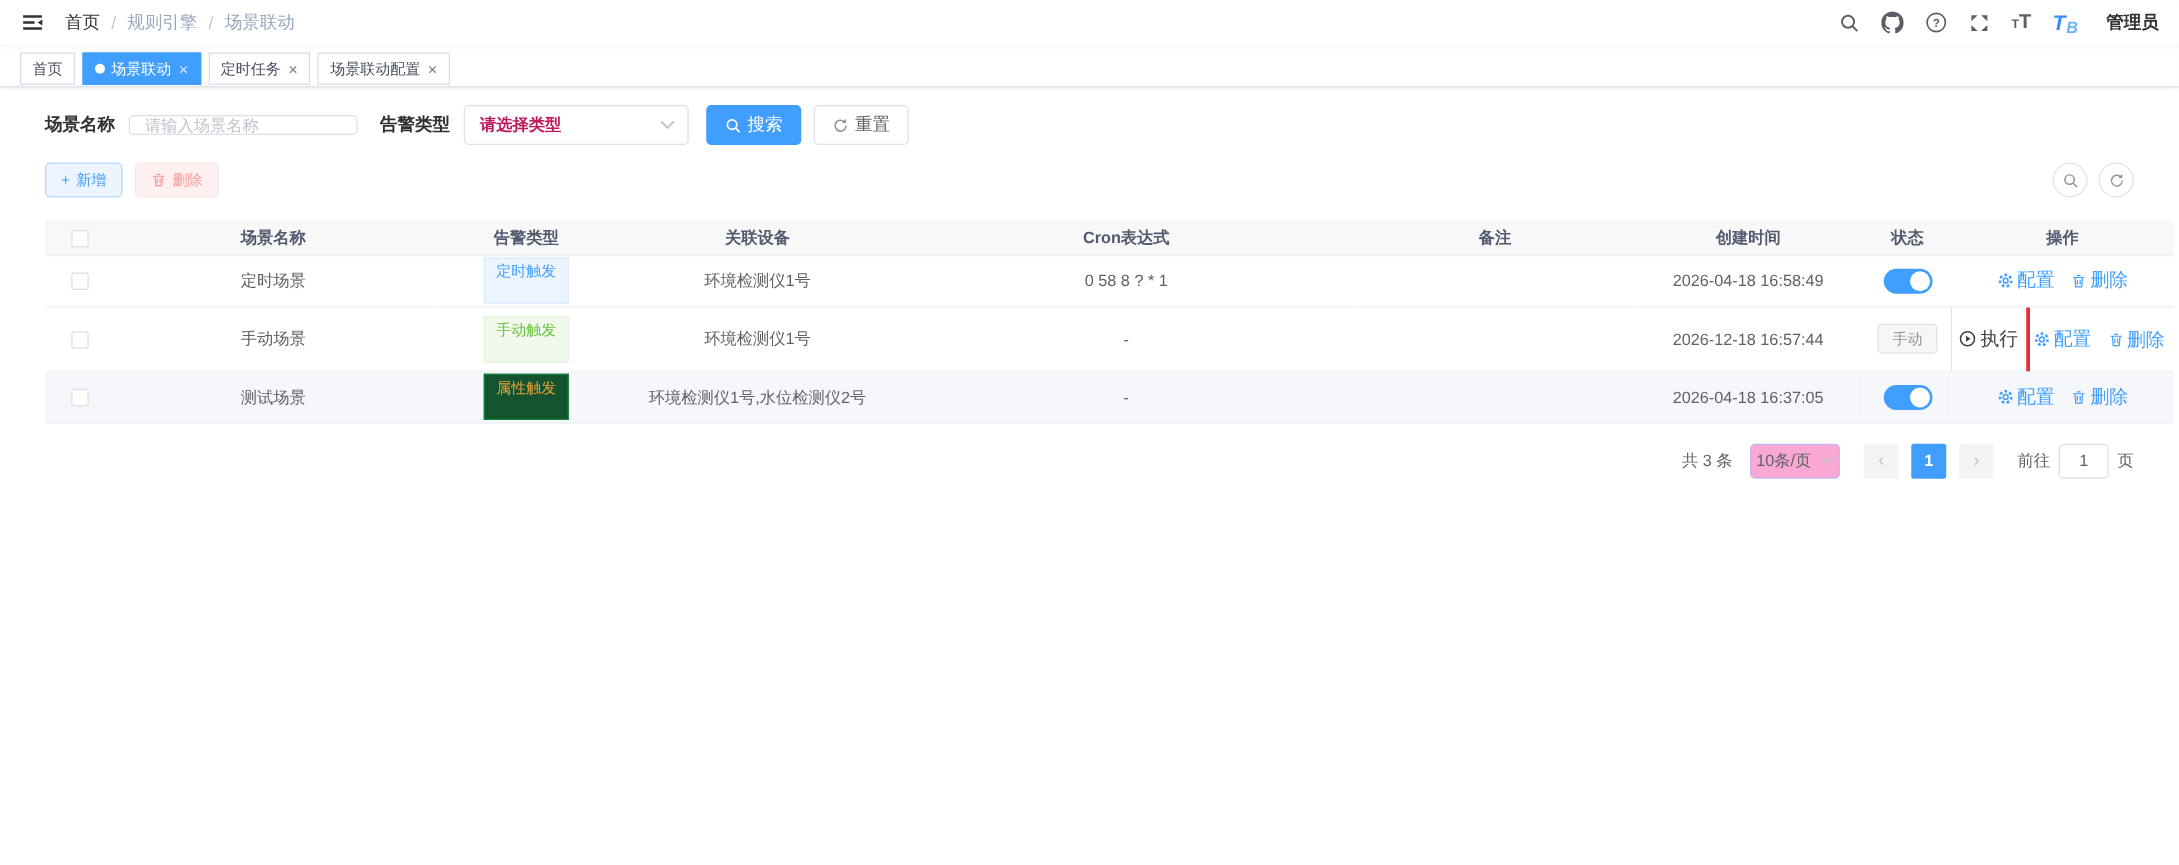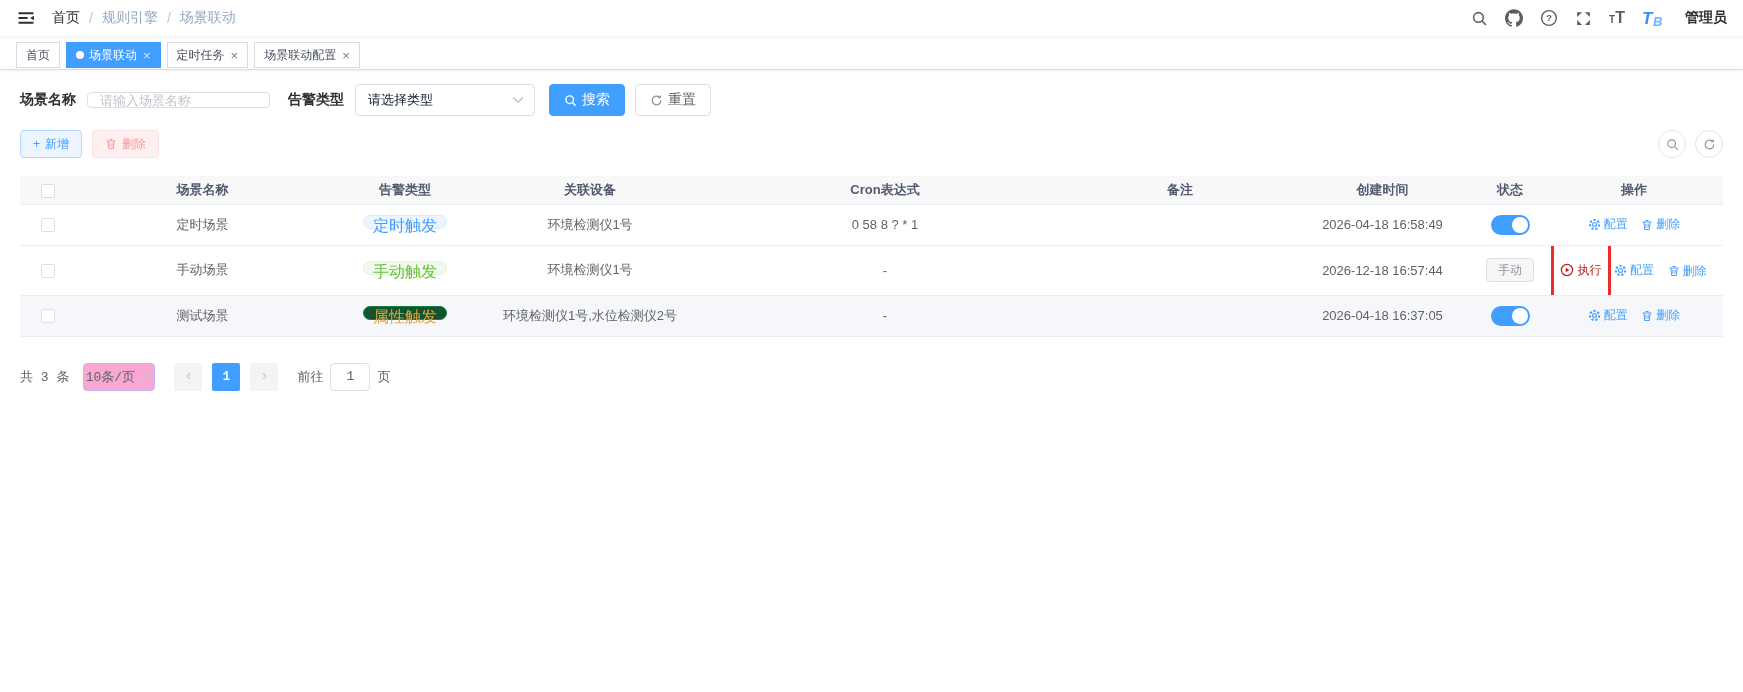--- a/index.html
+++ b/index.html
@@ -24,31 +24,31 @@
   
   .tags-view { height:34px; border-bottom:1px solid #d8dce5; box-shadow:0 1px 3px rgba(0,0,0,.06);
                display:flex; align-items:center; padding:5px 16px 0; gap:6px; position:relative; z-index:2; background:#fff; }
   .tab { display:inline-flex; align-items:center; height:26px; border:1px solid #d8dce5; background:#fff;
          color:#495060; font-size:12px; padding:0 9px; cursor:pointer; }
   .tab.active { background:#409eff; border-color:#409eff; color:#fff; }
   .tab.active::before { content:""; width:8px; height:8px; border-radius:50%; background:#fff; margin-right:5px; }
   .tab-close { margin-left:6px; font-size:13px; line-height:1; opacity:.75; cursor:pointer; }
 
   
-  .app-main { padding:8px 20px 0; }
+  .app-main { padding:8px 36px 0; }
 
   
   .filter-row { display:flex; align-items:center; margin-top:6px; }
   .filter-label { font-size:14px; font-weight:bold; color:#303133; margin-right:11px; white-space:nowrap; }
   .text-input { width:183px; height:16px; border:1px solid #dcdfe6; border-radius:4px; padding:0 12px;
                 font-size:13px; color:#606266; outline:none; font-family:inherit; }
   .text-input::placeholder { color:#c0c4cc; }
   .select-box { width:180px; height:32px; border:1px solid #dcdfe6; border-radius:4px; padding:0 10px 0 12px;
                 display:flex; align-items:center; justify-content:space-between; cursor:pointer; background:#fff; }
-  .select-placeholder { font-size:13px; color:#0f172a; }
+  .select-placeholder { font-size:13px; color:#be185d;font-weight:bold; }
   .ml18 { margin-left:18px; }
   .btn { display:inline-flex; align-items:center; justify-content:center; height:32px; border-radius:4px;
          font-size:14px; cursor:pointer; border:1px solid transparent; gap:5px; white-space:nowrap; }
   .btn-primary { background:#409eff; border-color:#409eff; color:#fff; padding:0 14px; margin-left:14px;text-align:center; }
   .btn-plain { background:#fff; border-color:#dcdfe6; color:#606266; padding:0 14px; margin-left:10px; }
 
   
   .toolbar-row { display:flex; align-items:center; margin-top:14px; }
   .btn-sm { height:28px; font-size:12px; padding:0 12px; border-radius:4px; }
   .btn-add { background:#ecf5ff; border:1px solid #b3d8ff; color:#409eff; }
@@ -59,38 +59,38 @@
 
   
   .grid { width:100%; border-collapse:collapse; margin-top:18px; table-layout:fixed; }
   .grid th { background:#f8f8f9; height:28px; font-size:13px; font-weight:bold; color:#515a6e;
              text-align:center; border-bottom:1px solid #ebeef5; }
   .grid td { height:41px; font-size:13px; color:#606266; text-align:center; border-bottom:1px solid #ebeef5;
              overflow:hidden; white-space:nowrap; }
   .grid tr.row-shaded td { background:#f5f7fa; }
   .checkbox { display:inline-block; width:14px; height:14px; border:1px solid #dcdfe6; border-radius:2px;
               background:#fff; cursor:pointer; vertical-align:middle; }
-  .tag { display:inline-block; height:14px; line-height:20px; padding:0 9px; border-radius:11px; font-size:16px; }
+  .tag { display:inline-block; height:37px; line-height:20px; padding:0 9px; border-radius:0; font-size:12px; }
   .tag-blue   { color:#409eff; background:#ecf5ff; border:1px solid #d9ecff; }
   .tag-green  { color:#67c23a; background:#f0f9eb; border:1px solid #e1f3d8; }
   .tag-orange { color:#e6a23c; background:#14532d; border:1px solid #15803d;font-family:Liberation Serif, serif; }
   .switch { display:inline-block; width:39px; height:20px; border-radius:10px; background:#409eff;
             position:relative; cursor:pointer; vertical-align:middle; }
   .switch::after { content:""; position:absolute; top:2px; right:2px; width:16px; height:16px; border-radius:50%; background:#fff; }
   .mini-tag { display:inline-block; height:24px; line-height:22px; padding:0 11px; border-radius:4px;
               background:#f6f6f7; border:1px solid #dcdfe6; color:#8e939b; font-size:12px; }
-  .actions a { display:inline-flex; align-items:center; gap:3px; color:#409eff; font-size:12px;
+  .actions a { display:inline-flex; align-items:center; gap:3px; color:#409eff; font-size:15px;
                cursor:pointer; text-decoration:none; margin:0 5px; }
-  .actions a.link-exec { color:#b91c1c; margin:16px 4px; }
+  .actions a.link-exec { color:#404040; margin:16px 4px; }
   .exec-wrap { position:relative; display:inline-block; }
   .exec-outline { position:absolute; left:-5px; right:-6px; top:-13px; bottom:-12px;
                   border:3px solid #ee2b2b; pointer-events:none; z-index:5; }
 
   
-  .pagination { display:flex; align-items:center; justify-content:flex-start; margin-top:26px; font-size:13px; color:#606266;font-family:Liberation Mono, monospace; }
+  .pagination { display:flex; align-items:center; justify-content:flex-end; margin-top:16px; font-size:13px; color:#606266; }
   .pg-total { margin-right:14px; }
   .pg-size { width:72px; height:28px; border:1px solid #c4b5fd; border-radius:4px; display:flex; align-items:center;
              justify-content:center; gap:8px; cursor:pointer; color:#606266; margin-right:14px; background:#f9a8d4; }
   .pg-btn { width:28px; height:28px; border-radius:2px; background:#f4f4f5; color:#c0c4cc; display:inline-flex;
             align-items:center; justify-content:center; font-size:15px; margin:0 5px; cursor:pointer; }
   .pg-page { width:28px; height:28px; border-radius:2px; background:#409eff; color:#fff; display:inline-flex;
              align-items:center; justify-content:center; font-size:13px; font-weight:bold; margin:0 5px; cursor:pointer; }
   .pg-goto { margin-left:14px; }
   .pg-input { width:40px; height:28px; border:1px solid #dcdfe6; border-radius:4px; text-align:center;
               font-size:13px; color:#606266; margin:0 7px; outline:none; font-family:inherit; }

